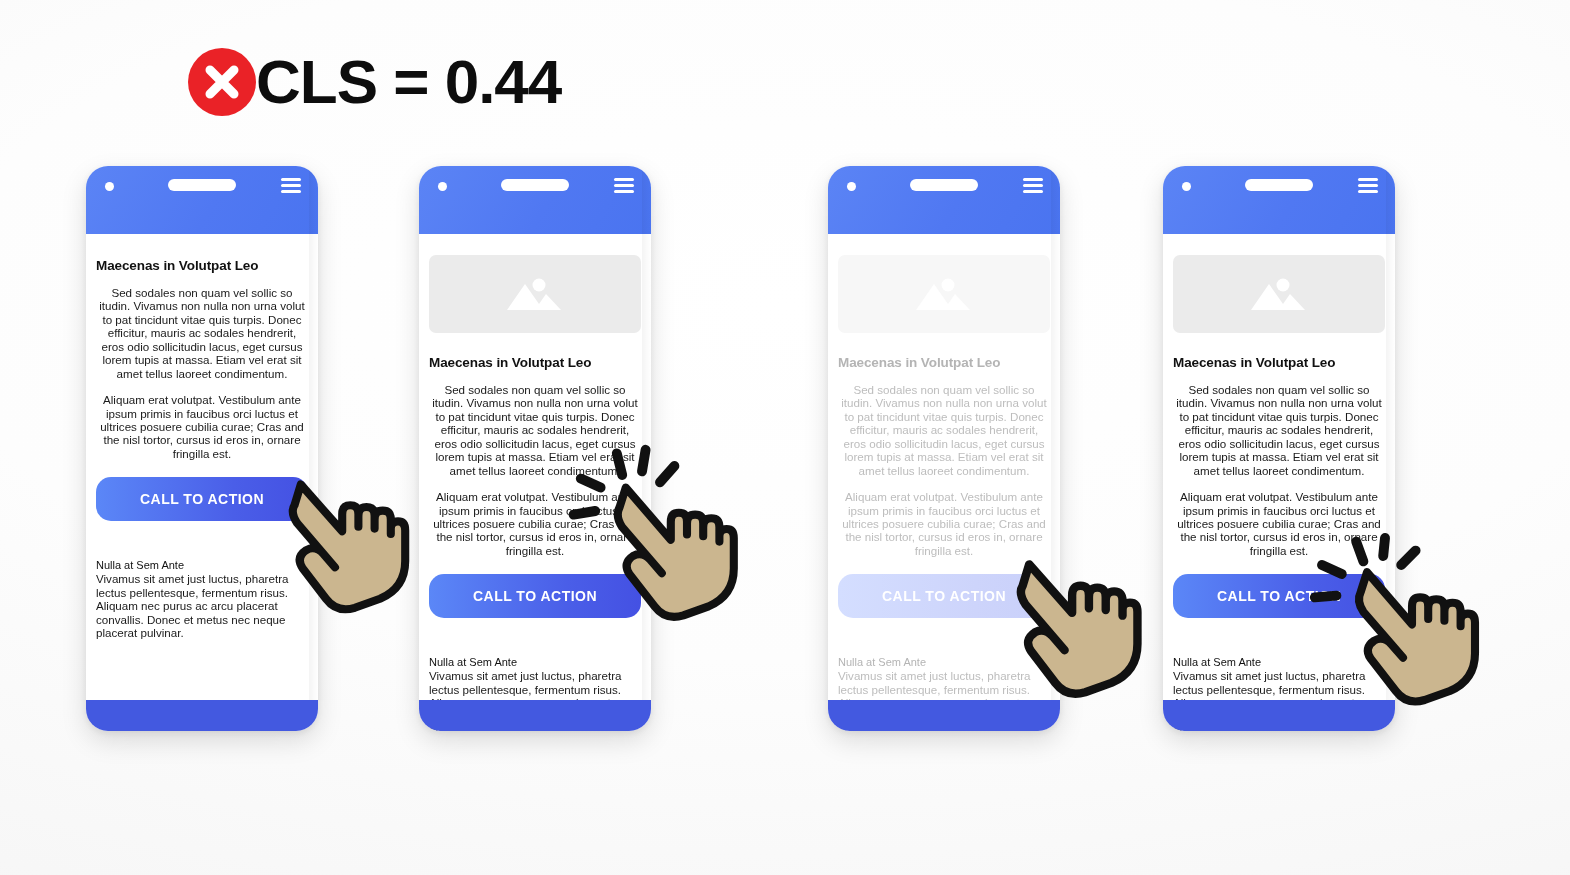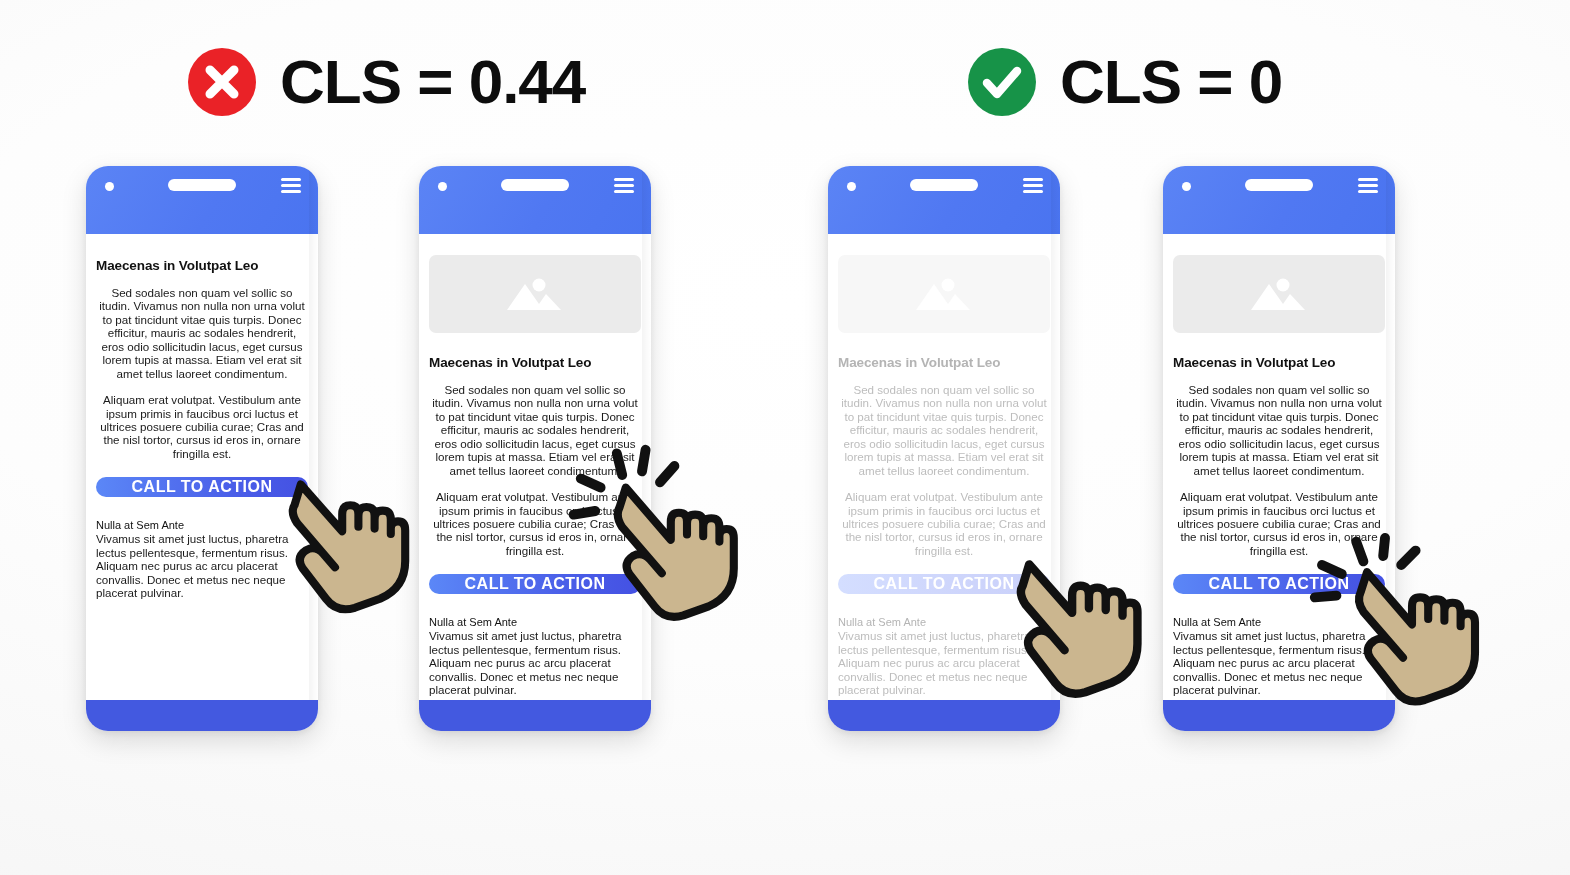--- a/index.html
+++ b/index.html
@@ -22,21 +22,20 @@
     position: absolute;
     top: 0; left: 0;
     width: 1570px;
     height: 150px;
   }
 
   .header-group {
     position: absolute;
     display: flex;
     align-items: center;
-    gap: 24px;
   }
   .header-group.bad  { left: 188px; top: 48px; }
   .header-group.good { left: 968px; top: 48px; }
 
   .status-icon {
     width: 68px; height: 68px;
     border-radius: 50%;
     flex: 0 0 68px;
     position: relative;
   }
@@ -175,31 +174,31 @@
 
   
   .ghost .art-title,
   .ghost .sub-title { color: #b4b4b4; }
   .ghost .art-para,
   .ghost .sub-para  { color: #bdbdbd; }
 
   .cta {
     display: block;
     width: 100%;
-    height: 20px;
+    height: 44px;
     border: none;
     border-radius: 15px;
     background: linear-gradient(to right, #5b87f7 0%, #4a5ee8 65%, #4451e3 100%);
     color: #ffffff;
     font-family: inherit;
-    font-size: 16px;
+    font-size: 14px;
     font-weight: bold;
     letter-spacing: 0.5px;
     cursor: pointer;
-    margin: 17px 0 22px 0;
+    margin: 17px 0 38px 0;
   }
   .cta.ghost-btn {
     background: linear-gradient(to right, #d4deff 0%, #cdd4fb 65%, #c9d0fa 100%);
     color: #ffffff;
   }
 
   .title-block-1 { margin-top: 24px; }
   .title-block-2 { margin-top: 22px; }
 
   
@@ -222,28 +221,20 @@
 
   <div class="header-group bad">
     <div class="status-icon fail">
       <svg viewBox="0 0 68 68" aria-hidden="true">
         <path d="M22 22 L46 46 M46 22 L22 46" stroke="#ffffff" stroke-width="9" stroke-linecap="round"></path>
       </svg>
     </div>
     <div class="header-label">CLS = 0.44</div>
   </div>
 
-  <div class="header-group good">
-    <div class="status-icon pass">
-      <svg viewBox="0 0 68 68" aria-hidden="true">
-        <path d="M19 35 L29 46 L49 23" fill="none" stroke="#ffffff" stroke-width="8.5" stroke-linecap="round" stroke-linejoin="round"></path>
-      </svg>
-    </div>
-    <div class="header-label">CLS = 0</div>
-  </div>
 
 </div>
 
 <div class="phone" id="phone-1">
   <div class="phone-topbar">
     <span class="cam-dot"></span>
     <span class="speaker-pill"></span>
     <span class="hamburger">
       <span></span>
         <span></span>

